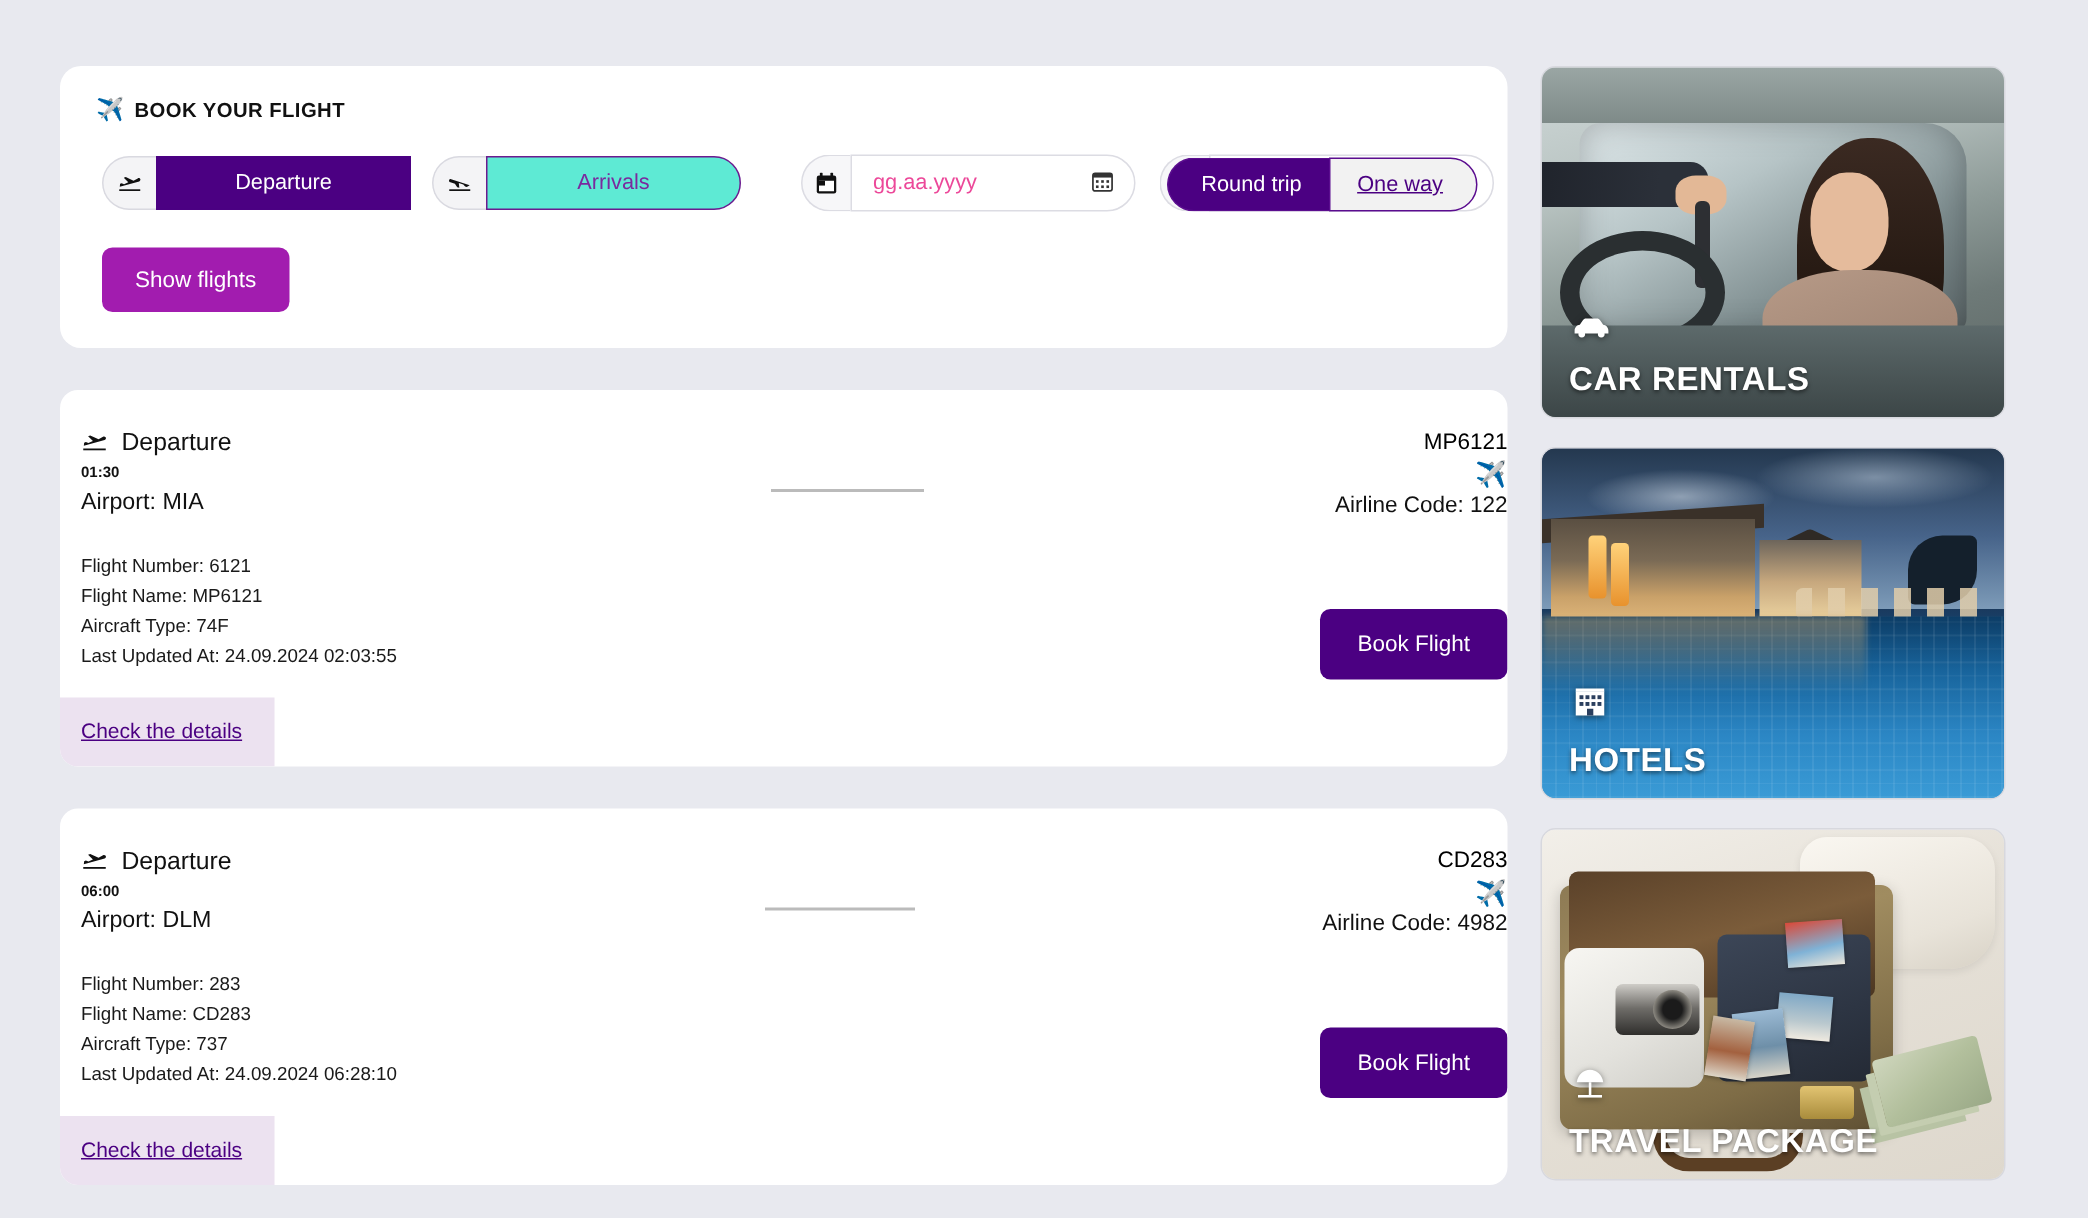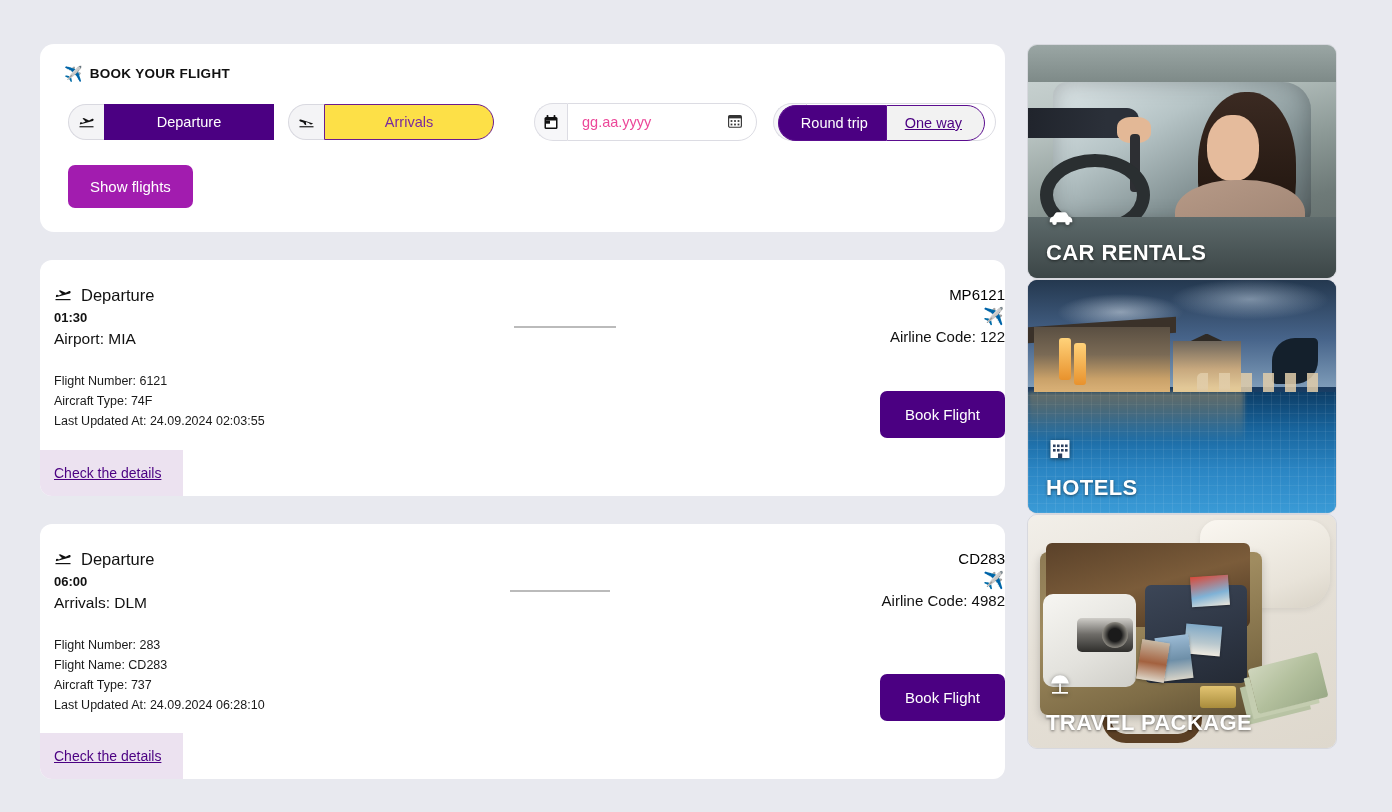--- a/index.html
+++ b/index.html
@@ -108,21 +108,21 @@
     justify-content: center;
     font-size: 14.5px;
     cursor: pointer;
   }
   .seg-label.active {
     background: #4b0082;
     color: #ffffff;
     border: 1px solid #4b0082;
   }
   .seg-label.inactive {
-    background: #fde047;
+    background: #5eead4;
     color: #7a2a9e;
     border: 1px solid #6b1b8f;
     border-radius: 0 18px 18px 0;
   }
 
   .date-group {
     display: flex;
     align-items: stretch;
     height: 38px;
     margin-left: 40px;
@@ -198,21 +198,21 @@
 
   .dep-row {
     display: flex;
     align-items: center;
     gap: 9px;
     margin-bottom: 2px;
   }
   .dep-icon { font-size: 17px; line-height: 1; }
   .dep-word { font-size: 16.5px; color: #111; }
   .dep-time {
-    font-size: 13px;
+    font-size: 10px;
     font-weight: bold;
     color: #111;
     margin-top: 5px;
   }
   .dep-airport {
     font-size: 15.5px;
     color: #111;
     margin-top: 5px;
   }
   .meta-block { margin-top: 23px; }
@@ -273,20 +273,21 @@
     text-decoration: underline;
     cursor: pointer;
   }
 
   
   .promo {
     position: relative;
     height: 235px;
     border-radius: 10px;
     overflow: hidden;
+    margin-bottom: 19px;
     cursor: pointer;
     border: 1px solid #d7d8de;
   }
   .promo-img { position: absolute; inset: 0; }
   .promo-label {
     position: absolute;
     left: 18px;
     bottom: 12px;
     color: #ffffff;
     font-size: 22px;
@@ -654,20 +655,21 @@
                 <rect x="2" y="16" width="20" height="1.6" fill="#111"></rect>
               </svg>
             </span>
             <span class="dep-word">Departure</span>
           </div>
           <div class="dep-time">01:30</div>
           <div class="dep-airport">Airport: MIA</div>
 
           <div class="meta-block">
             <div class="meta-line">Flight Number: 6121</div>
+            <div class="meta-line">Flight Name: MP6121</div>
             <div class="meta-line">Aircraft Type: 74F</div>
             <div class="meta-line">Last Updated At: 24.09.2024 02:03:55</div>
           </div>
         </div>
 
         <div class="fc-mid">
           <div class="mid-line"></div>
         </div>
 
         <div class="fc-right">
@@ -690,21 +692,21 @@
           <div class="dep-row">
             <span class="dep-icon">
               <svg width="18" height="15" viewBox="0 0 24 20" aria-hidden="true">
                 <path d="M2.5 13.5 L21 8.5 C22.2 8.1 22.6 6.6 21.7 5.8 C21.1 5.3 20.3 5.2 19.6 5.6 L15.6 7.8 L8.2 4.4 L6.3 5.1 L10.6 9.4 L6.6 11.2 L4.3 10.2 L2.8 10.8 Z" fill="#111"></path>
                 <rect x="2" y="16" width="20" height="1.6" fill="#111"></rect>
               </svg>
             </span>
             <span class="dep-word">Departure</span>
           </div>
           <div class="dep-time">06:00</div>
-          <div class="dep-airport">Arrivals: DLM</div>
+          <div class="dep-airport">Airport: DLM</div>
 
           <div class="meta-block">
             <div class="meta-line">Flight Number: 283</div>
             <div class="meta-line">Flight Name: CD283</div>
             <div class="meta-line">Aircraft Type: 737</div>
             <div class="meta-line">Last Updated At: 24.09.2024 06:28:10</div>
           </div>
         </div>
 
         <div class="fc-mid">

